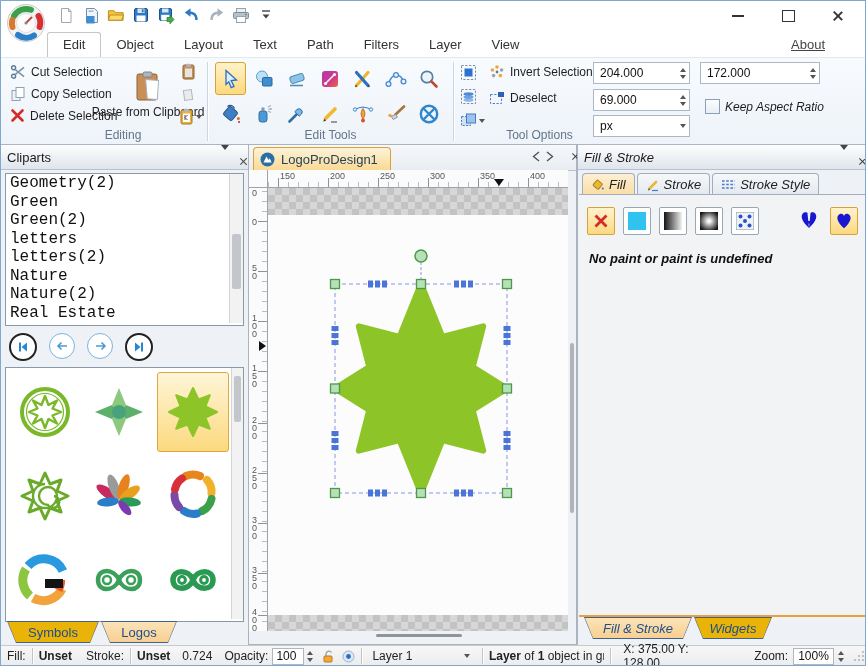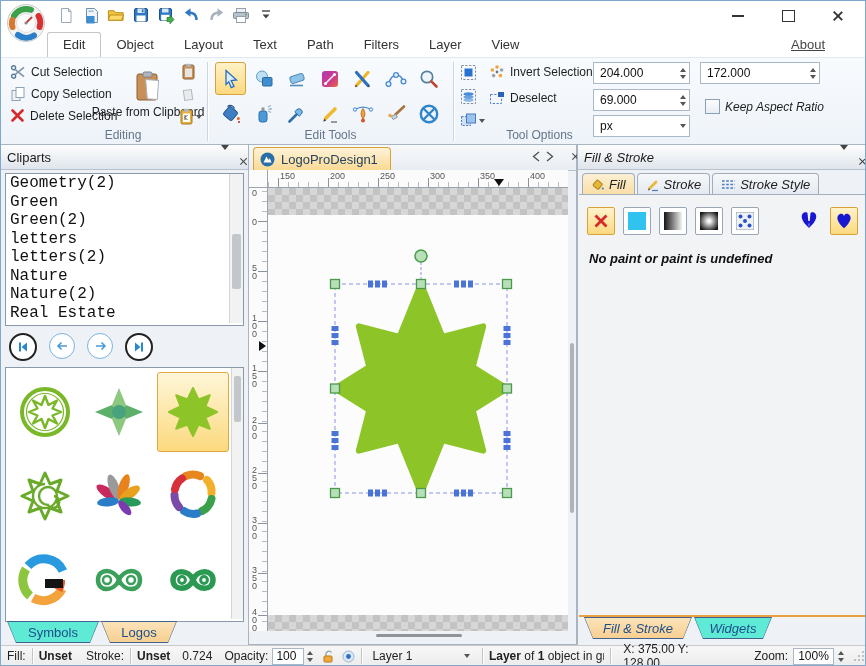--- a/index.html
+++ b/index.html
@@ -48,21 +48,21 @@
            font-size:16px;color:#111;overflow:hidden;}
   .litem{height:18.5px;line-height:18.5px;padding-left:4px;white-space:nowrap;}
   .vsb{background:#f2f2f2;border-left:1px solid #d5d5d5;}
   .vsb .thumb{position:absolute;left:2px;right:2px;background:#c3c7cc;border-radius:2px;}
   .navbtn{width:24px;height:24px;border-radius:50%;background:#fff;display:flex;align-items:center;justify-content:center;}
   .thumbcell{width:72px;height:80px;display:flex;align-items:center;justify-content:center;}
   .thumbcell.sel{background:linear-gradient(#fff6d8,#fbd97e);border:1px solid #dfa83c;border-radius:3px;width:70px;height:78px;}
   .ttabs{display:flex;gap:2px;align-items:flex-start;}
   .ttab{position:relative;height:22px;min-width:70px;padding:0;}
   .ttab .tshape{position:absolute;inset:0;background:#41628e;clip-path:polygon(0 0,100% 0,calc(100% - 9px) 100%,9px 100%);}
-  .ttab .tfill{position:absolute;inset:1px;background:#5eead4;clip-path:polygon(0 0,100% 0,calc(100% - 8px) 100%,8px 100%);
+  .ttab .tfill{position:absolute;inset:1px;background:#eab308;clip-path:polygon(0 0,100% 0,calc(100% - 8px) 100%,8px 100%);
                display:flex;align-items:center;justify-content:center;color:#1d4f8b;font-size:13px;}
   .ttab.sel .tfill{background:linear-gradient(#fbe3b9,#f8cf90);}
   
   .doctab{display:flex;align-items:center;gap:6px;height:23px;padding:0 12px 0 6px;
           background:linear-gradient(#fdf3d9,#fad890);border:1px solid #d8a23a;border-bottom:none;
           border-radius:4px 4px 0 0;color:#25425e;font-size:13px;}
   
   .ruler{background:#fbfbfb;color:#555;font-size:9px;}
   .hrule{border-bottom:1px solid #9aa4ae;}
   .vrule{border-right:1px solid #9aa4ae;}

